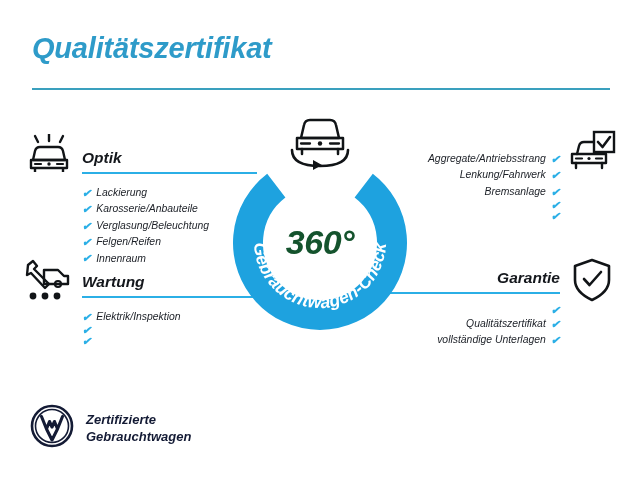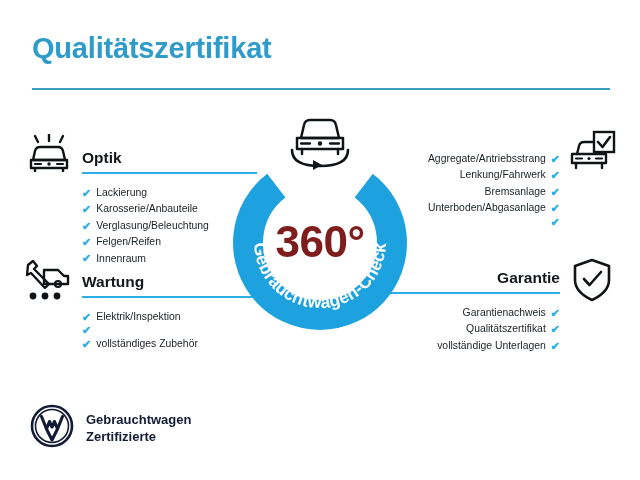--- a/index.html
+++ b/index.html
@@ -12,20 +12,21 @@
     background: #ffffff;
     font-family: "Liberation Sans", sans-serif;
     overflow: hidden;
     position: relative;
   }
   .page {
     position: absolute;
     inset: 0;
     width: 640px;
     height: 480px;
+    font-style: italic;
   }
 
   
   .page-title {
     position: absolute;
     left: 32px;
     top: 32px;
     font-size: 29px;
     font-weight: bold;
     color: #2E9BC9;
@@ -124,23 +125,23 @@
   }
   .badge-num {
     position: absolute;
     left: 0;
     top: 0;
     width: 184px;
     height: 184px;
     display: flex;
     align-items: center;
     justify-content: center;
-    font-size: 44px;
-    font-weight: bold;
-    color: #7f1d1d;
+    font-size: 34px;
+    font-weight: bold;
+    color: #14532d;
     letter-spacing: -0.5px;
     pointer-events: none;
   }
   .badge-car {
     position: absolute;
     left: 52px;
     top: -36px;
     width: 80px;
     height: 58px;
   }
@@ -246,21 +247,20 @@
       </li>
       <li class="item">
         <span>Lenkung/Fahrwerk</span>
         <span class="check">✔</span>
       </li>
       <li class="item">
         <span>Bremsanlage</span>
         <span class="check">✔</span>
       </li>
       <li class="item">
-        <span>Unterboden/Abgasanlage</span>
         <span class="check">✔</span>
       </li>
       <li class="item">
         <span class="check">✔</span>
       </li>
     </ul>
   </div>
 
   <div class="sec-icon" id="icon-wartung">
     <svg width="52" height="44" viewBox="0 0 52 44">
@@ -285,40 +285,38 @@
     <ul class="items">
       <li class="item">
         <span class="check">✔</span>
         <span>Elektrik/Inspektion</span>
       </li>
       <li class="item">
         <span class="check">✔</span>
       </li>
       <li class="item">
         <span class="check">✔</span>
-        <span>vollständiges Zubehör</span>
       </li>
     </ul>
   </div>
 
   <div class="sec-icon" id="icon-garantie">
     <svg width="40" height="44" viewBox="0 0 40 44">
       <path d="M20 2 L37 8 V22 Q37 34 20 42 Q3 34 3 22 V8 Z" fill="none" stroke="#111417" stroke-width="2.6" stroke-linejoin="round"></path>
       <path d="M12 21 l5.5 6 L29 14" fill="none" stroke="#111417" stroke-width="2.6" stroke-linecap="round" stroke-linejoin="round"></path>
     </svg>
   </div>
 
   <div class="block right" id="block-garantie">
     <div class="block-head">
       <div class="block-title">Garantie</div>
       <div class="block-rule"></div>
     </div>
     <ul class="items">
       <li class="item">
-        <span>Garantienachweis</span>
         <span class="check">✔</span>
       </li>
       <li class="item">
         <span>Qualitätszertifikat</span>
         <span class="check">✔</span>
       </li>
       <li class="item">
         <span>vollständige Unterlagen</span>
         <span class="check">✔</span>
       </li>
@@ -361,18 +359,18 @@
   <div class="footer">
     <div>
       <svg width="44" height="44" viewBox="0 0 44 44">
         <circle cx="22" cy="22" r="20" fill="none" stroke="#141B35" stroke-width="2.6"></circle>
         <circle cx="22" cy="22" r="16.5" fill="none" stroke="#141B35" stroke-width="1.6"></circle>
         <path d="M11.5 12.5 L16.5 25 L19.5 17.5 L22 23 L24.5 17.5 L27.5 25 L32.5 12.5
                  M16.5 25 L22 36 L27.5 25" fill="none" stroke="#141B35" stroke-width="3.1" stroke-linejoin="round" stroke-linecap="round"></path>
       </svg>
     </div>
     <div>
+      <div class="vw-text">Zertifizierte</div>
       <div class="vw-text">Gebrauchtwagen</div>
-      <div class="vw-text">Zertifizierte</div>
     </div>
   </div>
 
 </div>
 
 </body></html>

